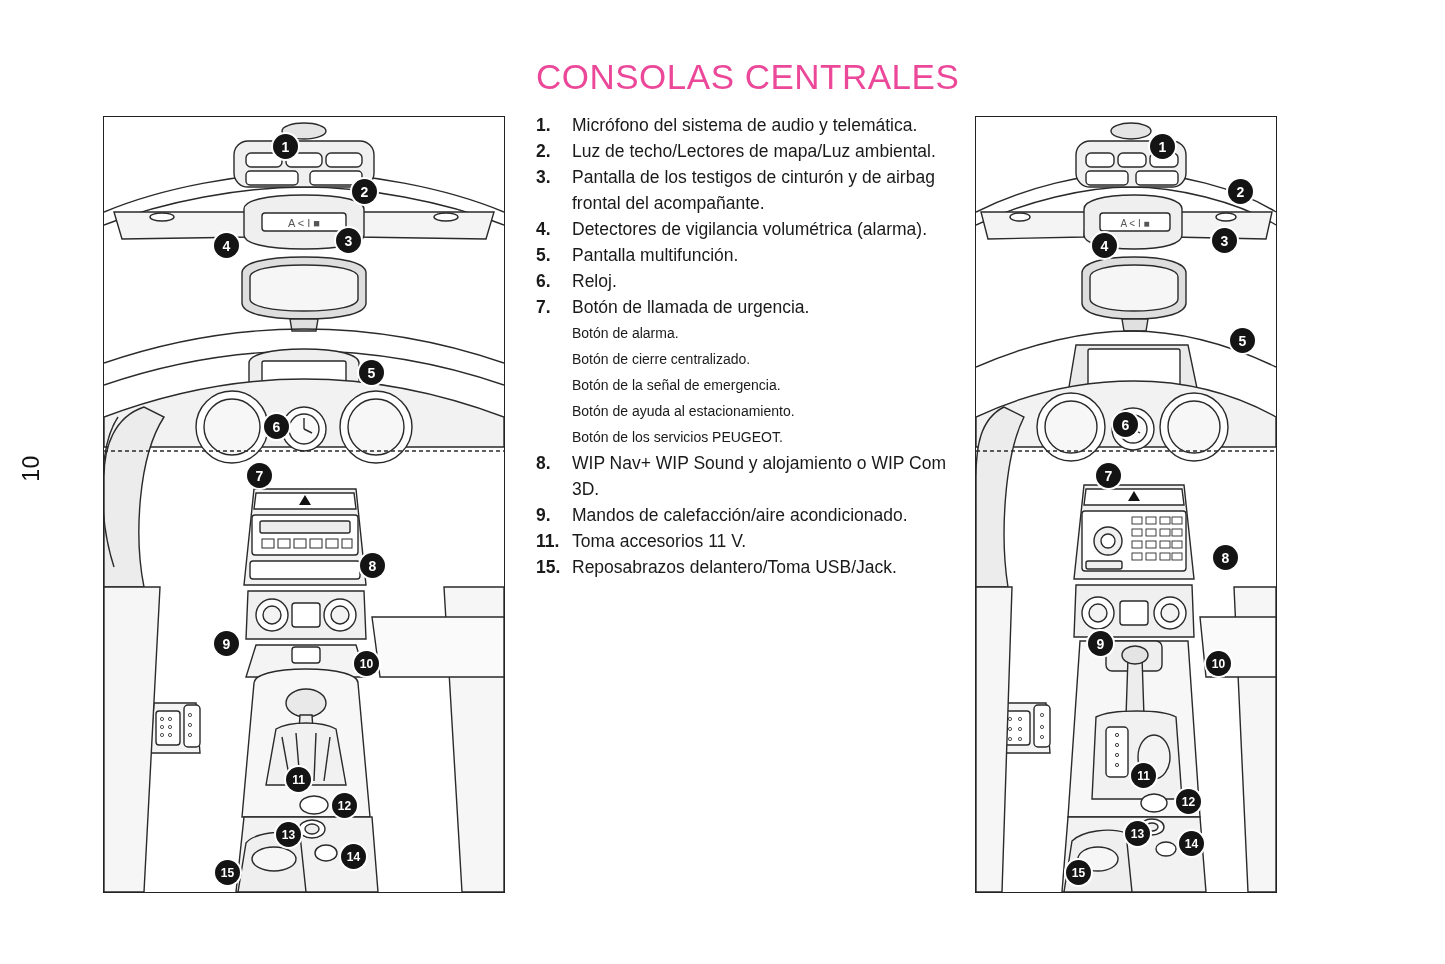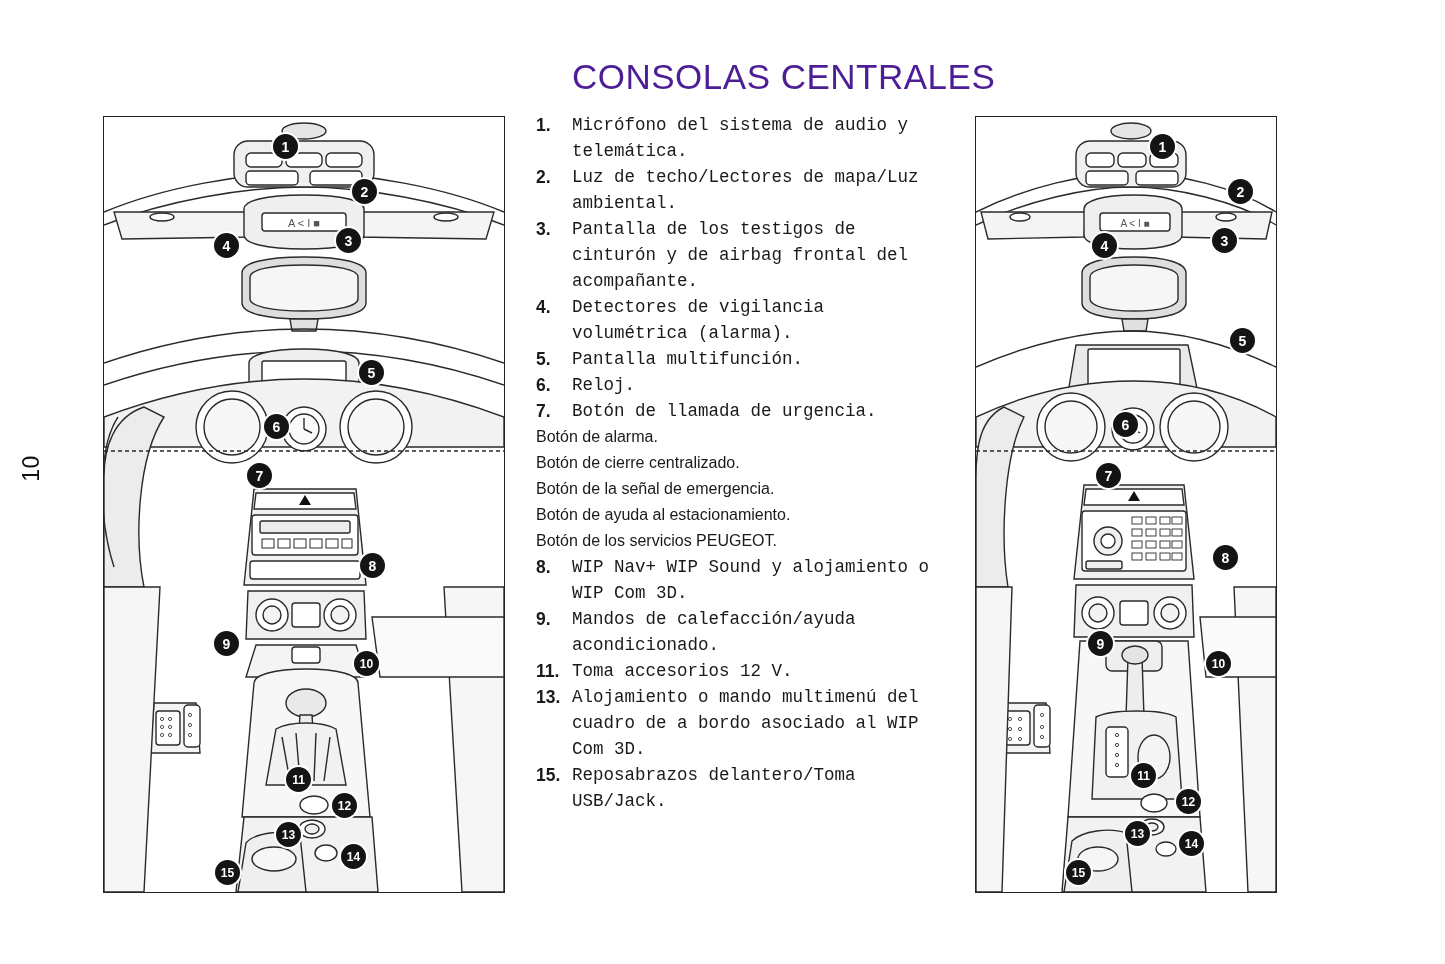--- a/index.html
+++ b/index.html
@@ -19,23 +19,22 @@
     transform:rotate(-90deg);
     transform-origin:center center;
     letter-spacing:0.5px;
   }
   .title{
     position:absolute;
     left:536px;top:57px;
     font-size:35px;
     font-weight:400;
     letter-spacing:0.5px;
-    color:#4c1d95;
+    color:#ec4899;
     white-space:nowrap;
-    margin-left:36px;
   }
   
   .figure{
     position:absolute;
     border:1px solid #222;
     background:#fff;
     overflow:hidden;
   }
   #figure-left{left:103px;top:116px;width:400px;height:775px;}
   #figure-right{left:975px;top:116px;width:300px;height:775px;}
@@ -70,23 +69,24 @@
     font-size:17.5px;
     line-height:26px;
     margin-bottom:0px;
   }
   .item .num{
     width:36px;
     flex:0 0 36px;
     font-weight:bold;
     text-align:left;
   }
-  .item .txt{flex:1 1 auto;font-family:Liberation Mono, monospace;}
+  .item .txt{flex:1 1 auto;}
   .sub{
-    font-size:16px;
+    margin-left:36px;
+    font-size:14px;
     line-height:26px;
   }
 </style>
 </head>
 <body>
 
 <div class="page-number">10</div>
 
 <div class="title">CONSOLAS CENTRALES</div>
 
@@ -388,27 +388,23 @@
   <div class="sub">Botón de la señal de emergencia.</div>
   <div class="sub">Botón de ayuda al estacionamiento.</div>
   <div class="sub">Botón de los servicios PEUGEOT.</div>
 
   <div class="item">
     <span class="num">8.</span>
     <span class="txt">WIP Nav+ WIP Sound y alojamiento o WIP Com 3D.</span>
   </div>
   <div class="item">
     <span class="num">9.</span>
-    <span class="txt">Mandos de calefacción/ayuda acondicionado.</span>
+    <span class="txt">Mandos de calefacción/aire acondicionado.</span>
   </div>
   <div class="item">
     <span class="num">11.</span>
-    <span class="txt">Toma accesorios 12 V.</span>
-  </div>
-  <div class="item">
-    <span class="num">13.</span>
-    <span class="txt">Alojamiento o mando multimenú del cuadro de a bordo asociado al WIP Com 3D.</span>
+    <span class="txt">Toma accesorios 11 V.</span>
   </div>
   <div class="item">
     <span class="num">15.</span>
     <span class="txt">Reposabrazos delantero/Toma USB/Jack.</span>
   </div>
 </div>
 
 </body></html>

